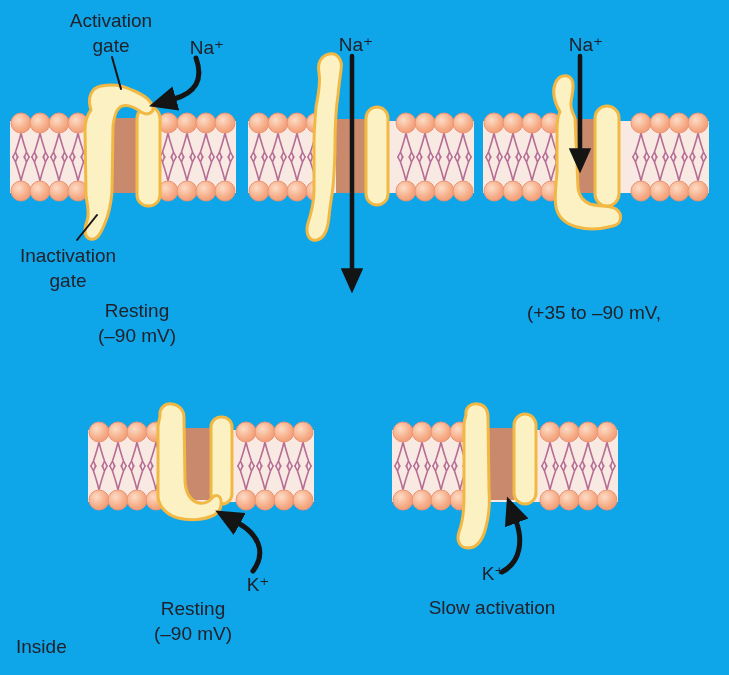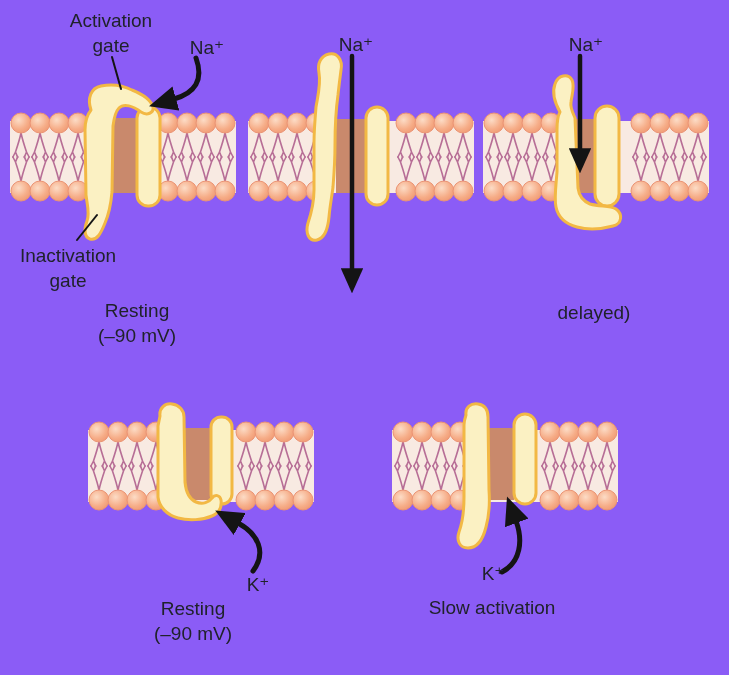--- a/index.html
+++ b/index.html
@@ -1,17 +1,17 @@
 <!DOCTYPE html>
 <html style="--text: #20222B; --arrow: #141414; --protein-fill: #FBF1C3; --protein-stroke: #F2B844; --pore: #C9896C; --membrane-interior: #F8EAE2; --lipid-head: #F4A07B; --lipid-tail: #B76E96;"><head>
 <meta charset="utf-8">
 <style>
   html,body{margin:0;padding:0;background:#fff;}
   .canvas{
-    position:relative;width:729px;height:675px;background:#8b5cf6;overflow:hidden;
+    position:relative;width:729px;height:675px;background:#0ea5e9;overflow:hidden;
     font-family:"Liberation Sans","DejaVu Sans",sans-serif;
   }
   .canvas svg{position:absolute;left:0;top:0;}
   .lbl{
     position:absolute;
     font-size:19px;line-height:25px;
     color:var(--text,#20222B);
     text-align:center;
     white-space:normal;
   }
@@ -110,28 +110,29 @@
   <div class="lbl" style="left:8px;top:243px;width:120px">Inactivation gate</div>
 
   <div class="lbl" style="left:332px;top:32px;width:48px">Na⁺</div>
   <div class="lbl" style="left:562px;top:32px;width:48px">Na⁺</div>
 
   <div class="lbl" style="left:57px;top:298px;width:160px">
     <div>Resting</div>
     <div>(–90 mV)</div>
   </div>
   <div class="lbl" style="left:504px;top:300px;width:180px">
-    <div>delayed)</div>
+    <div>(+35 to –90 mV,</div>
   </div>
 
   <div class="lbl" style="left:234px;top:572px;width:48px">K⁺</div>
   <div class="lbl" style="left:469px;top:561px;width:48px">K⁺</div>
 
   <div class="lbl" style="left:113px;top:596px;width:160px">
     <div>Resting</div>
     <div>(–90 mV)</div>
   </div>
   <div class="lbl" style="left:402px;top:595px;width:180px">
     <div>Slow activation</div>
   </div>
 
+  <div class="lbl left" style="left:16px;top:634px;width:90px">Inside</div>
 
 </div>
 
 </body></html>

